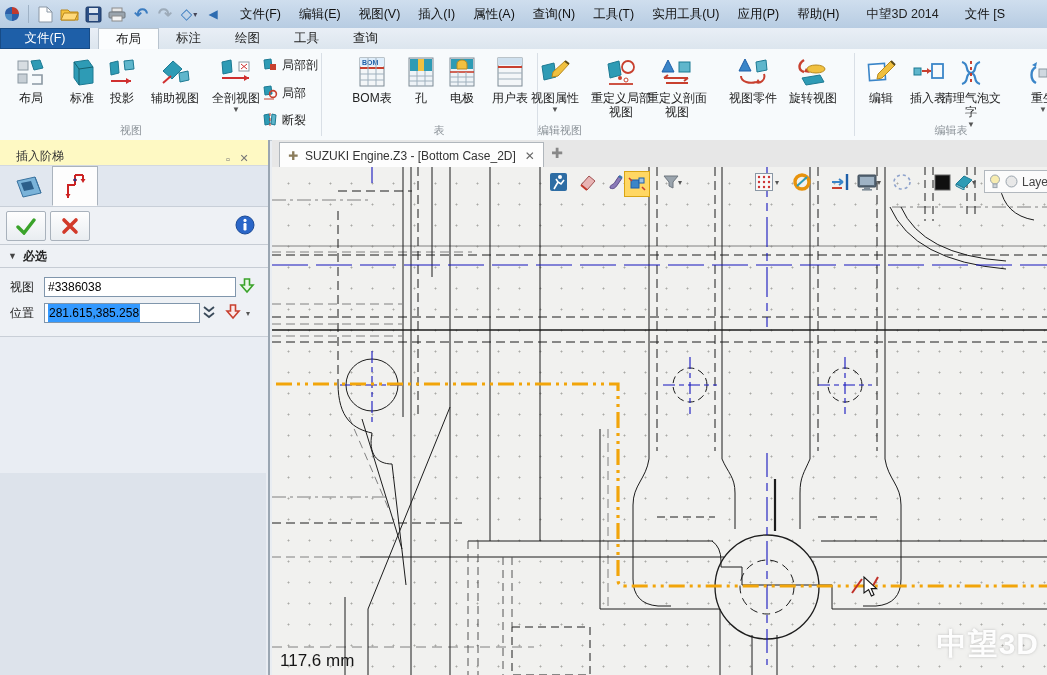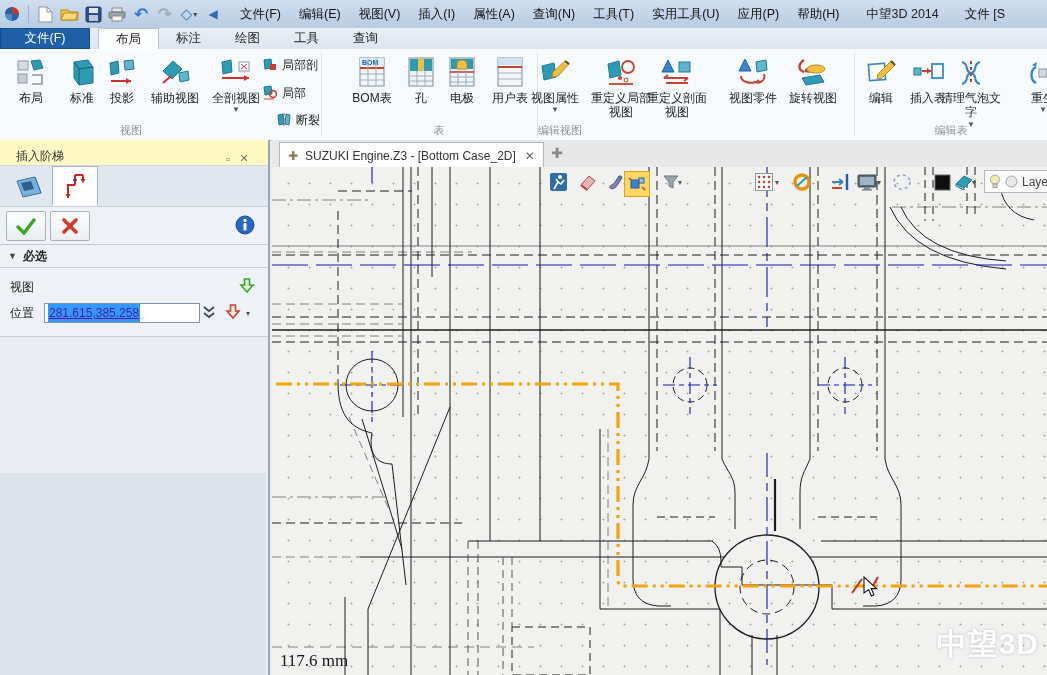--- a/index.html
+++ b/index.html
@@ -58,21 +58,21 @@
   #tabbar{position:absolute;left:272px;top:140px;width:775px;height:27px;background:#e7e7e7;border-bottom:1px solid #b9bfc6;}
   #doc-tab{position:absolute;left:7px;top:2px;height:25px;background:#fdfdfd;border:1px solid #b0b6bc;border-bottom:none;
      display:flex;align-items:center;padding:0 8px;font-size:12px;color:#333;}
   #doc-tab .plus{color:#8a7b5a;font-weight:bold;margin-right:7px;font-size:12px;}
   #doc-tab .close{margin-left:9px;color:#666;font-size:12px;}
   #newtab-btn{position:absolute;left:276px;top:5px;width:18px;height:18px;color:#888;font-size:14px;text-align:center;line-height:17px;}
 
   
   #canvas{position:absolute;left:272px;top:167px;width:775px;height:508px;background-color:#f1f1ef;
      background-image:radial-gradient(#a9a9a5 0.9px,rgba(0,0,0,0) 1.1px);background-size:21px 21px;background-position:6px 6px;overflow:hidden;}
-  #scale-label{position:absolute;left:8px;bottom:4px;font-size:17px;color:#161616;font-family:Liberation Serif, serif;}
+  #scale-label{position:absolute;left:8px;bottom:4px;font-size:17px;color:#161616;}
   #watermark{position:absolute;right:8px;bottom:10px;font-size:30px;font-weight:bold;color:rgba(255,255,255,0.96);
      text-shadow:0 0 3px rgba(150,150,150,0.55);letter-spacing:1px;}
   .cticon{position:absolute;top:4px;width:22px;height:22px;display:flex;align-items:center;justify-content:center;}
   .ctcaret{position:absolute;top:11px;font-size:8px;color:#555;}
   #layer-widget{position:absolute;top:3px;left:712px;width:90px;height:23px;background:#fbfbfb;border:1px solid #b2b8be;
      display:flex;align-items:center;font-size:12px;color:#444;padding:0 4px;box-sizing:border-box;}
 
   svg{display:block;}
 </style>
 </head>
@@ -207,21 +207,21 @@
       <span class="lbl">局部剖</span>
     </div>
     <div class="sbtn" style="left:262px;top:34px;">
       <svg width="16" height="16" viewBox="0 0 16 16">
           <path d="M2,2 l7,-1 1,8 -7,1 z" fill="#2e9bb5" stroke="#1d7a93"></path>
           <circle cx="11" cy="9" r="3.4" fill="none" stroke="#c8402f" stroke-width="1.6"></circle>
           <line x1="2" y1="14" x2="12" y2="14" stroke="#c8402f"></line>
         </svg>
       <span class="lbl">局部</span>
     </div>
-    <div class="sbtn" style="left:276px;top:61px;justify-content:space-between;">
+    <div class="sbtn" style="left:262px;top:61px;justify-content:space-between;">
       <svg width="16" height="16" viewBox="0 0 16 16">
           <path d="M2,3 l5,-1 1,10 -5,1 z" fill="#2e9bb5" stroke="#1d7a93"></path>
           <path d="M10,2 l4,1 -1,10 -4,-1 z" fill="#5fb6cc" stroke="#1d7a93"></path>
           <line x1="8" y1="1" x2="8" y2="15" stroke="#c8402f" stroke-dasharray="3 2"></line>
         </svg>
       <span class="lbl">断裂</span>
     </div>
     <div class="glabel" style="right:60px;">视图</div>
     <div class="gsep"></div>
   </div>
@@ -428,30 +428,33 @@
         </svg>
     </div>
   </div>
   <div id="sec-header">
     <span class="tri">▼</span>
     <span>必选</span>
   </div>
   <div id="fields">
     <div class="frow">
       <span class="flabel">视图</span>
+      <div class="fbox" style="width:184px;">
+        <span>#3386038</span>
+      </div>
       <span class="abs" style="left:238px;top:3px;">
         <svg width="18" height="18" viewBox="0 0 18 18">
             <path d="M9,15 L3,8 H6.5 V2 H11.5 V8 H15 Z" fill="#eaf6e8" stroke="#3aa32a" stroke-width="1.6"></path>
           </svg>
       </span>
     </div>
     <div class="frow">
       <span class="flabel">位置</span>
       <div class="fbox" style="width:148px;">
-        <span style="background:#3399ff;color:#4c1d95;padding:8px 1px;text-decoration:underline;">281.615,385.258</span>
+        <span style="background:#3399ff;color:#000000;padding:8px 1px;">281.615,385.258</span>
       </div>
       <span class="abs" style="left:202px;top:5px;color:#445;">
         <svg width="14" height="14" viewBox="0 0 14 14">
             <path d="M2,2 L7,6 L12,2 M2,8 L7,12 L12,8" fill="none" stroke="#3a4a5a" stroke-width="1.8"></path>
           </svg>
       </span>
       <span class="abs" style="left:224px;top:3px;">
         <svg width="18" height="18" viewBox="0 0 18 18">
             <path d="M9,15 L3,8 H6.5 V2 H11.5 V8 H15 Z" fill="#fbeaea" stroke="#c8402f" stroke-width="1.6"></path>
           </svg>

